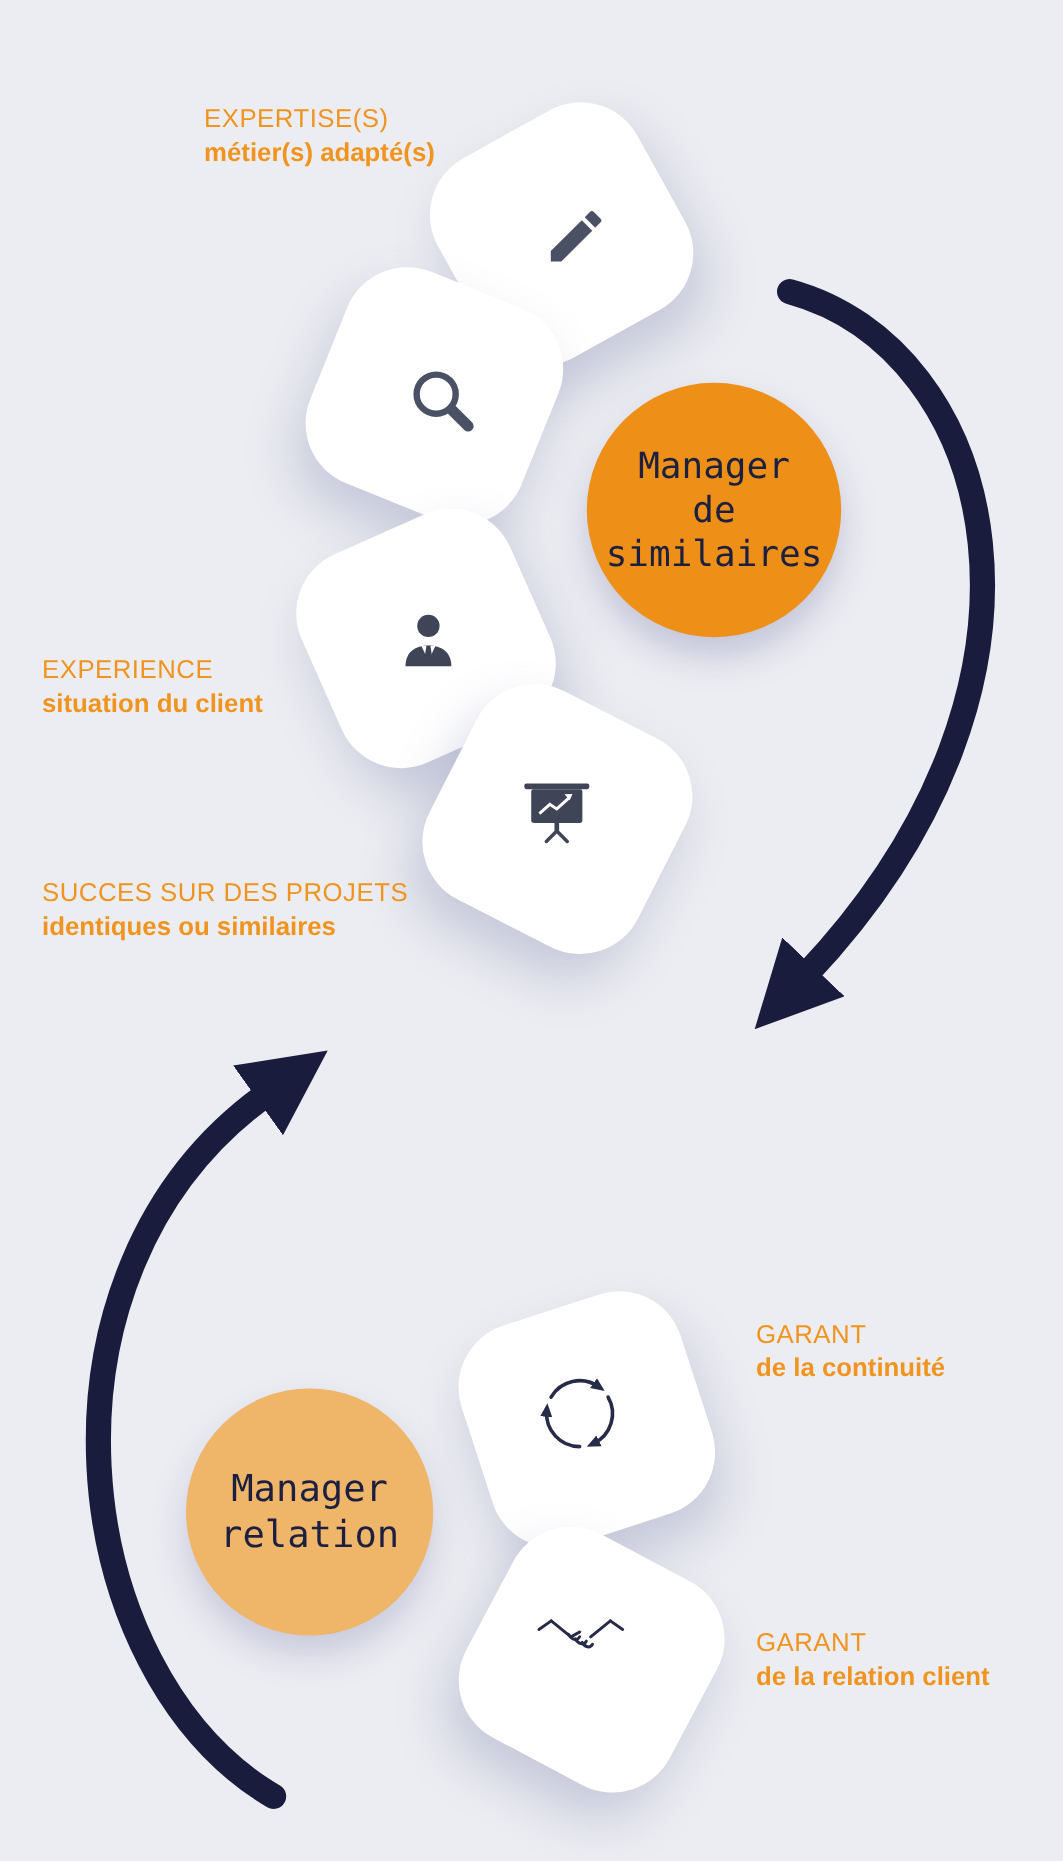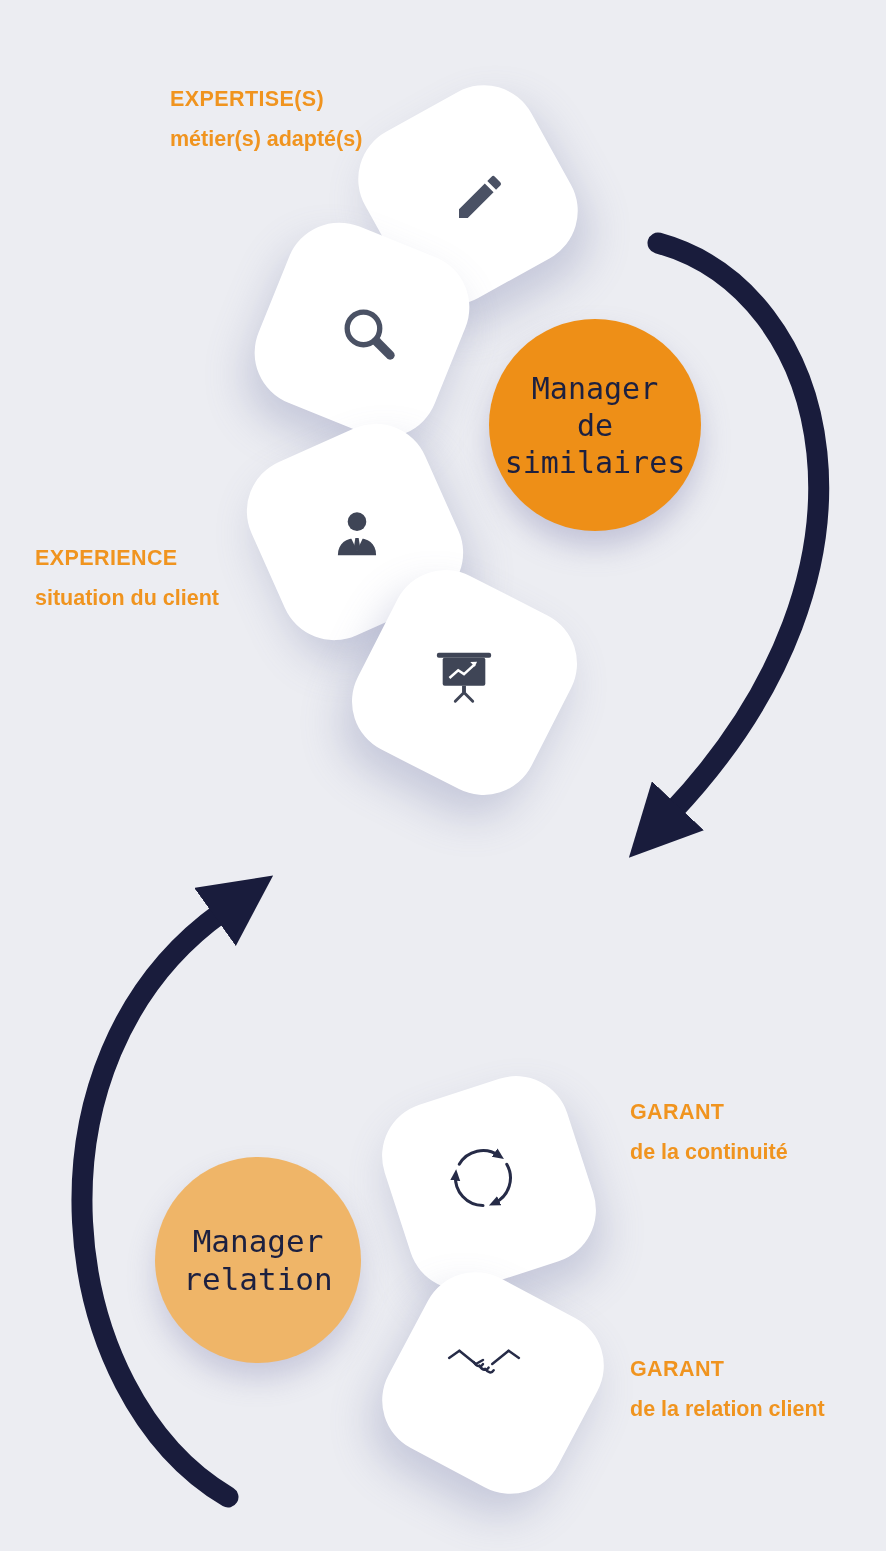--- a/index.html
+++ b/index.html
@@ -21,22 +21,22 @@
   }
   .hub-manager{
     left:489px;top:319px;width:212px;height:212px;background:#ee8f17;
     font-size:30px;line-height:37px;box-shadow:0 16px 28px rgba(120,120,170,0.35);align-items:center;
   }
   .hub-partner{
     left:155px;top:1157px;width:206px;height:206px;background:#efb568;
     font-size:31px;line-height:38px;box-shadow:0 16px 28px rgba(120,120,170,0.30);
   }
   .label{position:absolute;z-index:5;color:#f0941f;}
-  .label .lt{font-size:21.5px;font-weight:700;letter-spacing:.4px;line-height:28px;}
-  .label .ls{font-size:21.5px;font-weight:600;line-height:28px;margin-top:12px;}
+  .label .lt{font-size:21.5px;font-weight:400;letter-spacing:.4px;line-height:28px;}
+  .label .ls{font-size:21.5px;font-weight:600;line-height:28px;}
 </style>
 </head>
 <body>
 
 <div class="canvas">
 
   <svg class="arrows" width="886" height="1551" viewBox="0 0 886 1551">
     <defs>
       <marker id="ah" viewBox="0 0 10 10" refX="1.2" refY="5" markerWidth="3.4" markerHeight="3.4" orient="auto">
         <path d="M0 0 L10 5 L0 10 z" fill="#191c3c"></path>
@@ -116,20 +116,24 @@
     <div class="lt">EXPERTISE(S)</div>
     <div class="ls">métier(s) adapté(s)</div>
   </div>
 
 
   <div class="label" style="left:35px;top:544px;">
     <div class="lt">EXPERIENCE</div>
     <div class="ls">situation du client</div>
   </div>
 
+  <div class="label" style="left:35px;top:730px;">
+    <div class="lt">SUCCES SUR DES PROJETS</div>
+    <div class="ls">identiques ou similaires</div>
+  </div>
 
   <div class="label" style="left:630px;top:1098px;">
     <div class="lt">GARANT</div>
     <div class="ls">de la continuité</div>
   </div>
 
   <div class="label" style="left:630px;top:1355px;">
     <div class="lt">GARANT</div>
     <div class="ls">de la relation client</div>
   </div>

